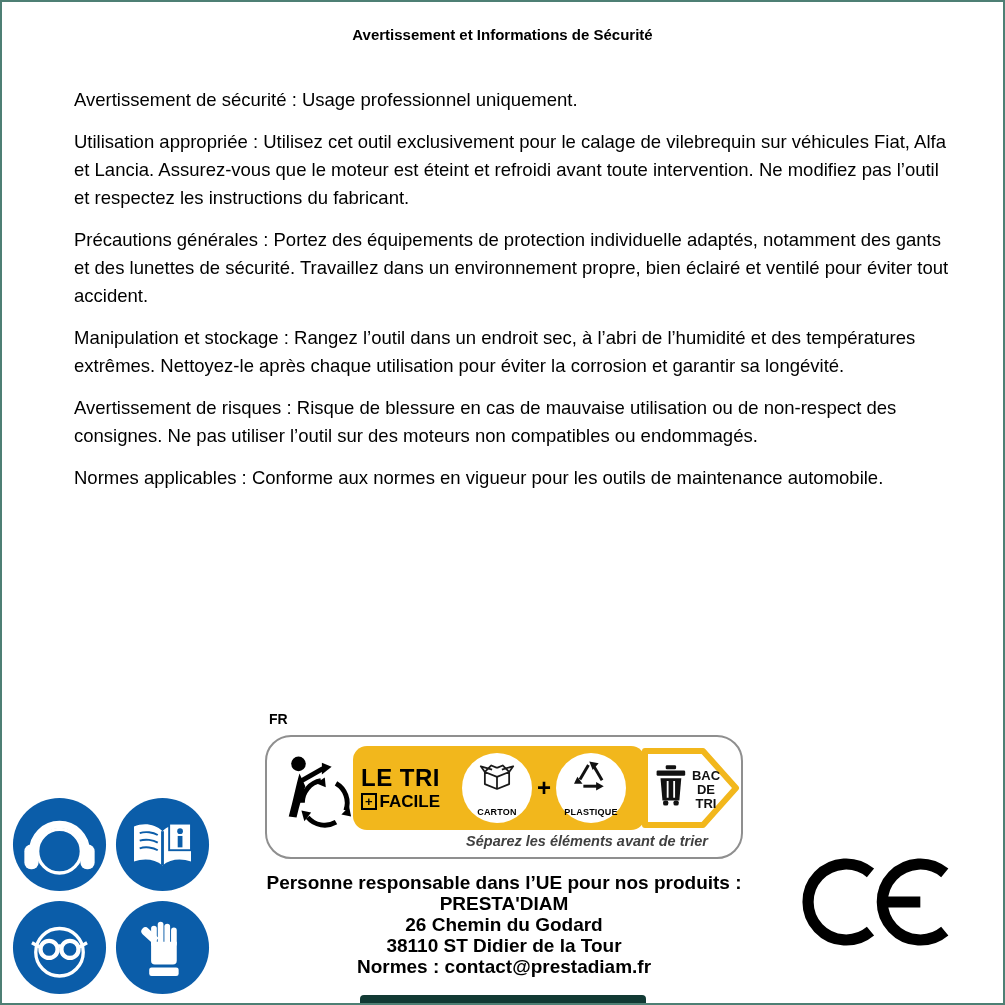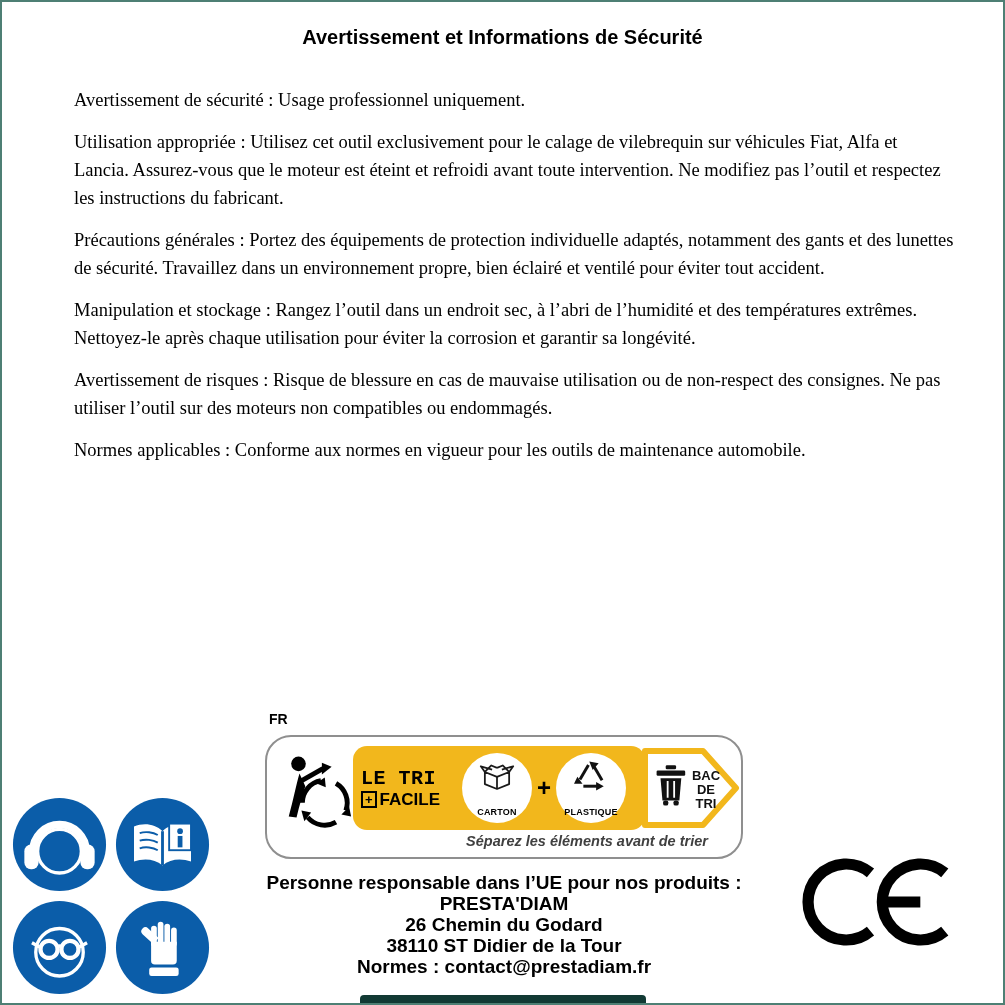--- a/index.html
+++ b/index.html
@@ -8,27 +8,27 @@
     position: relative;
     width: 1005px; height: 1005px;
     background: #fff;
     border: 2px solid #4e7f74;
     box-sizing: border-box;
     overflow: hidden;
   }
   .doc-title {
     position: absolute; top: 24px; left: 0; width: 100%;
     margin: 0; text-align: center;
-    font-size: 20px; font-weight: bold;
+    font-size: 15px; font-weight: bold;
   }
   .body-text {
     position: absolute; top: 84px; left: 72px; width: 880px;
     font-size: 18.5px; line-height: 28px;
   }
-  .body-text p { margin: 0 0 14px 0; font-family: Liberation Serif, serif; }
+  .body-text p { margin: 0 0 14px 0; }
 
   
   .ppe-grid {
     position: absolute; left: 10px; top: 795px;
     display: grid; grid-template-columns: 95px 95px; grid-auto-rows: 95px; gap: 8px;
   }
   .ppe { width: 95px; height: 95px; display: block; }
 
   
   .fr-label { position: absolute; left: 267px; top: 709px; font-size: 14px; font-weight: bold; }
@@ -37,21 +37,21 @@
     background: #fff; border: 2px solid #8f8f8f; border-radius: 26px;
     box-sizing: border-box;
   }
   .triman-figure { position: absolute; left: 12px; top: 12px; }
   .tri-band {
     position: absolute; left: 86px; top: 9px; width: 292px; height: 84px;
     background: #f2b71c; border-radius: 14px;
     display: flex; align-items: center; gap: 5px; padding: 0 8px; box-sizing: border-box;
   }
   .tri-headline { width: 96px; line-height: 1.05; }
-  .tri-top { font-size: 20px; font-weight: bold; letter-spacing: .5px; font-family: Liberation Mono, monospace; }
+  .tri-top { font-size: 24px; font-weight: bold; letter-spacing: .5px; }
   .tri-bottom { font-size: 17px; font-weight: bold; display: flex; align-items: center; gap: 3px; margin-top: 2px; }
   .plus-box { border: 2px solid #000; font-size: 13px; line-height: 13px; padding: 0 2px; font-weight: bold; }
   .material-circle {
     width: 70px; height: 70px; border-radius: 50%; background: #fff;
     display: flex; flex-direction: column; align-items: center; justify-content: center; gap: 14px;
     flex: 0 0 auto;
   }
   .material-label { font-size: 9px; font-weight: bold; letter-spacing: .2px; }
   .plus-sep { font-size: 24px; font-weight: bold; flex: 0 0 auto; }
   .bin-tag { position: absolute; left: 374px; top: 10px; }

